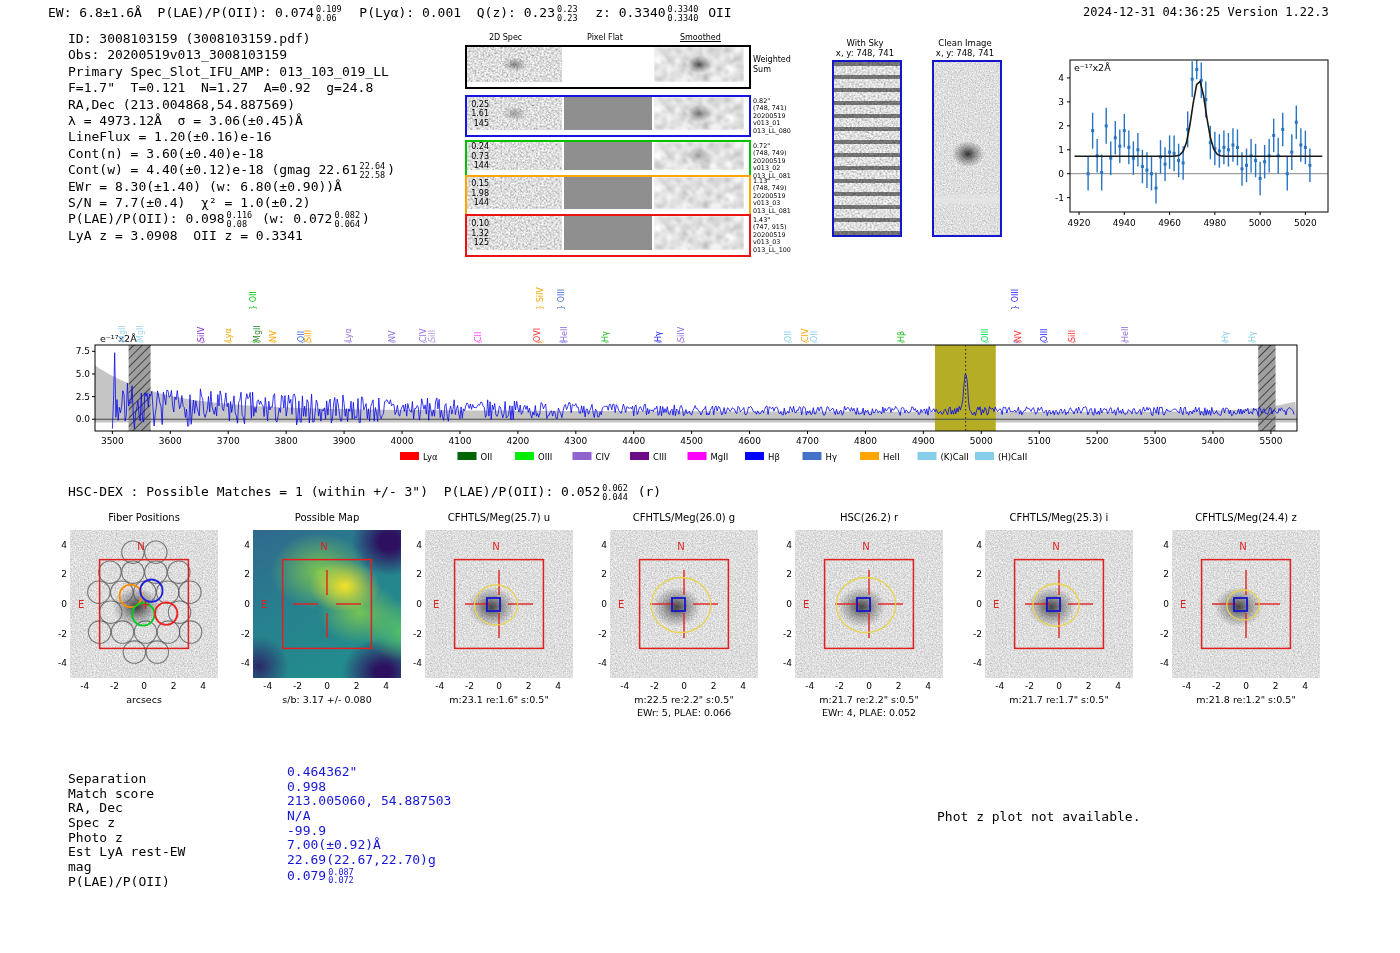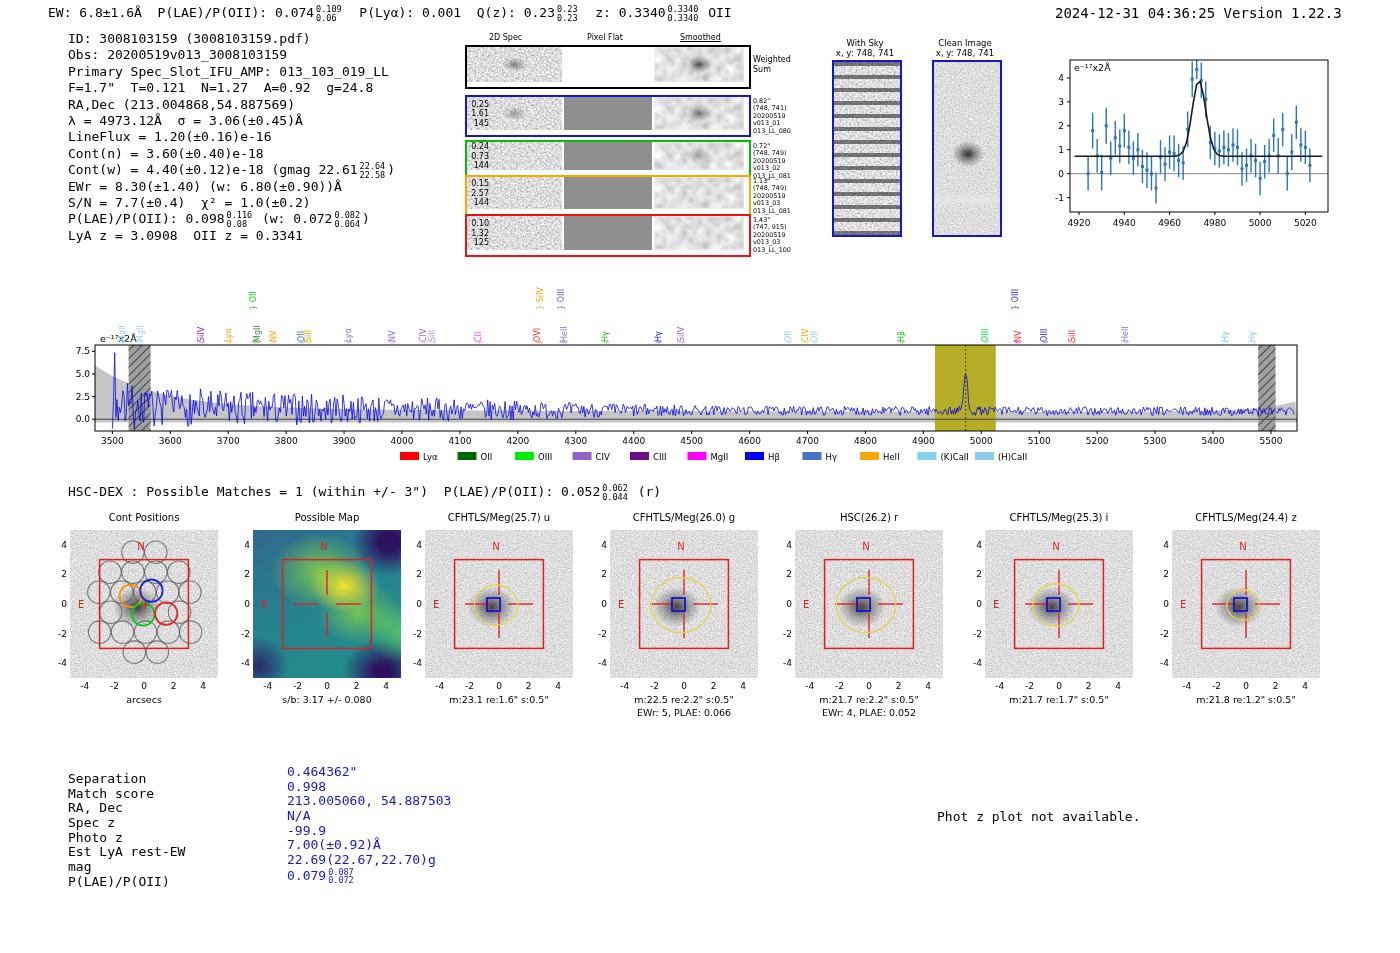--- a/index.html
+++ b/index.html
@@ -2,21 +2,21 @@
 <html><head>
 <meta charset="utf-8">
 <style>
   html,body{margin:0;padding:0;background:#fff;}
   .page{position:relative;width:1400px;height:953px;background:#fff;color:#000;
         font-family:"DejaVu Sans",sans-serif;overflow:hidden;}
   .mono{font-family:"DejaVu Sans Mono",monospace;font-size:13px;white-space:pre;}
   .abs{position:absolute;}
   .frac{display:inline-flex;flex-direction:column;font-size:8.5px;line-height:1.02;
         vertical-align:middle;margin:0 2px;font-family:"DejaVu Sans Mono",monospace;}
-  .hdr-right{font-family:"DejaVu Sans Mono",monospace;font-size:14px;}
+  .hdr-right{font-family:"DejaVu Sans Mono",monospace;font-size:12px;margin-left:28px;}
   .infoline{height:16.4px;line-height:16.4px;}
   .s2d-title{position:absolute;top:-12px;font-size:8px;color:#000;}
   .s2d-row{position:absolute;left:0;width:282px;}
   .s2d-left{position:absolute;left:-26px;width:24px;text-align:right;font-size:8px;line-height:9.5px;margin-left:24px;}
   .s2d-right{position:absolute;left:286px;width:60px;font-size:6.4px;line-height:7.4px;}
   .stripes{position:absolute;left:0;top:0;right:0;bottom:0;
            background:repeating-linear-gradient(180deg,rgba(10,10,10,0.5) 0px 4px,rgba(255,255,255,0.05) 4px 13px);}
   .cleanband{position:absolute;left:0;right:0;height:14px;top:76%;
              background:linear-gradient(rgba(255,255,255,0),rgba(230,230,230,0.85) 50%,rgba(255,255,255,0));}
   .panel-title{position:absolute;top:-18px;left:-26px;width:200px;text-align:center;font-size:10px;}
@@ -136,21 +136,21 @@
             <div>20200519</div>
             <div>v013_02</div>
             <div>013_LL_081</div>
           </div></div>
         <div class="s2d-row" style="top: 130px; height: 37px; border: 2.5px solid rgb(255, 165, 0);"><svg width="277" height="32">
             <rect x="0" y="0" width="95" height="32" filter="url(#fN2)"></rect>
             <rect x="97" y="0" width="88" height="32" fill="#8f8f8f"></rect>
             <rect x="187" y="0" width="90" height="32" filter="url(#fNs)"></rect>
           </svg><div class="s2d-left" style="top: 2.25px;">
             <div>0.15</div>
-            <div>2.57</div>
+            <div>1.98</div>
             <div>144</div>
           </div><div class="s2d-right" style="top: 1px;">
             <div>1.13"</div>
             <div>(748, 749)</div>
             <div>20200519</div>
             <div>v013_03</div>
             <div>013_LL_081</div>
           </div></div>
         <div class="s2d-row" style="top: 169px; height: 39px; border: 2.5px solid rgb(238, 17, 17);"><svg width="277" height="34">
             <rect x="0" y="0" width="95" height="34" filter="url(#fN2)"></rect>
@@ -481,21 +481,21 @@
         <text x="885.5" y="197.5" font-size="8.5" font-family="DejaVu Sans">(K)CaII</text>
         <rect x="920" y="190" width="19" height="8" fill="#87ceeb"></rect>
         <text x="943" y="197.5" font-size="8.5" font-family="DejaVu Sans">(H)CaII</text>
       </svg>
   </div>
 
   <div class="abs mono" style="left:68px;top:484px;"><span>HSC-DEX : Possible Matches = 1 (within +/- 3")  P(LAE)/P(OII): 0.052</span><span class="frac"><span>0.062</span><span>0.044</span></span><span> (r)</span></div>
 
   <div id="panels" class="abs" style="left:0;top:530px;">
       <div style="position: absolute; left: 70px; top: 0px; width: 148px; height: 148px;">
-        <div class="panel-title">Cont Positions</div>
+        <div class="panel-title">Fiber Positions</div>
         <svg width="148" height="148" style="position:absolute;left:0;top:0">
           <rect width="148" height="148" filter="url(#fN)"></rect>
           <ellipse cx="66.60000000000001" cy="76.96000000000001" rx="24" ry="20" fill="url(#blobG)" opacity="0.95"></ellipse>
         </svg>
         <svg width="148" height="148" style="position:absolute;left:0;top:0">
           <circle cx="62.900000000000006" cy="22.200000000000003" r="11.2" fill="none" stroke="#555" stroke-width="1.1" opacity="0.75"></circle>
           <circle cx="85.84" cy="22.200000000000003" r="11.2" fill="none" stroke="#555" stroke-width="1.1" opacity="0.75"></circle>
           <circle cx="39.96000000000001" cy="42.18000000000001" r="11.2" fill="none" stroke="#555" stroke-width="1.1" opacity="0.75"></circle>
           <circle cx="62.900000000000006" cy="42.18000000000001" r="11.2" fill="none" stroke="#555" stroke-width="1.1" opacity="0.75"></circle>
           <circle cx="85.84" cy="42.18000000000001" r="11.2" fill="none" stroke="#555" stroke-width="1.1" opacity="0.75"></circle>

